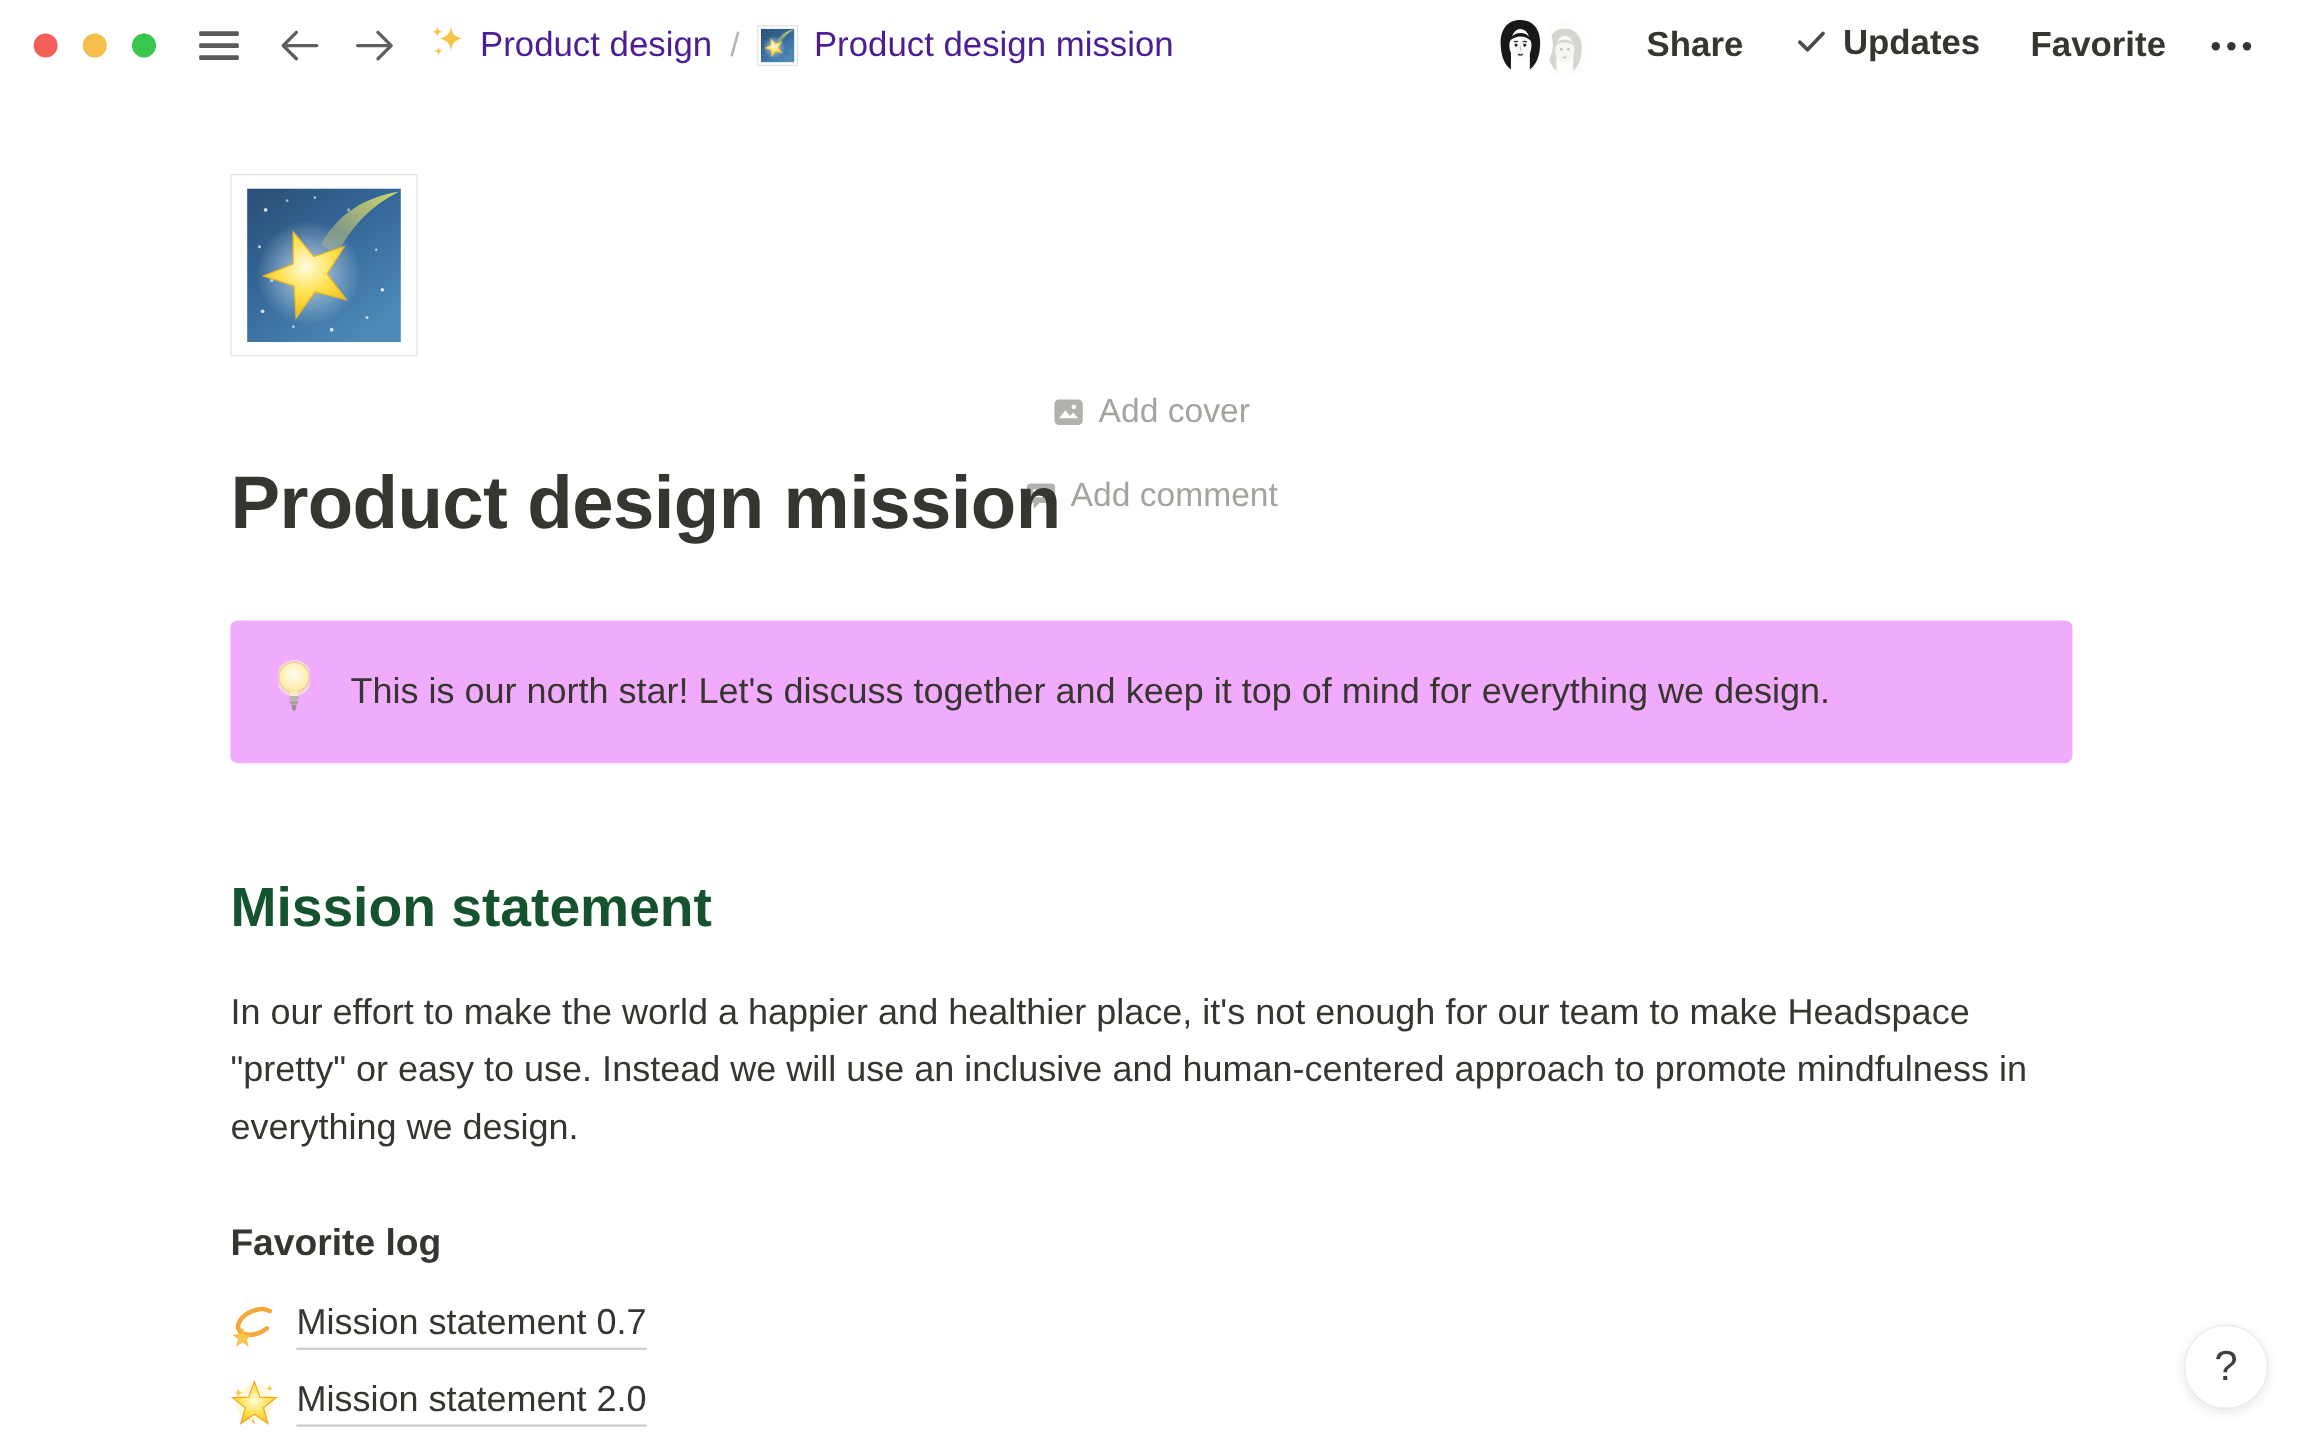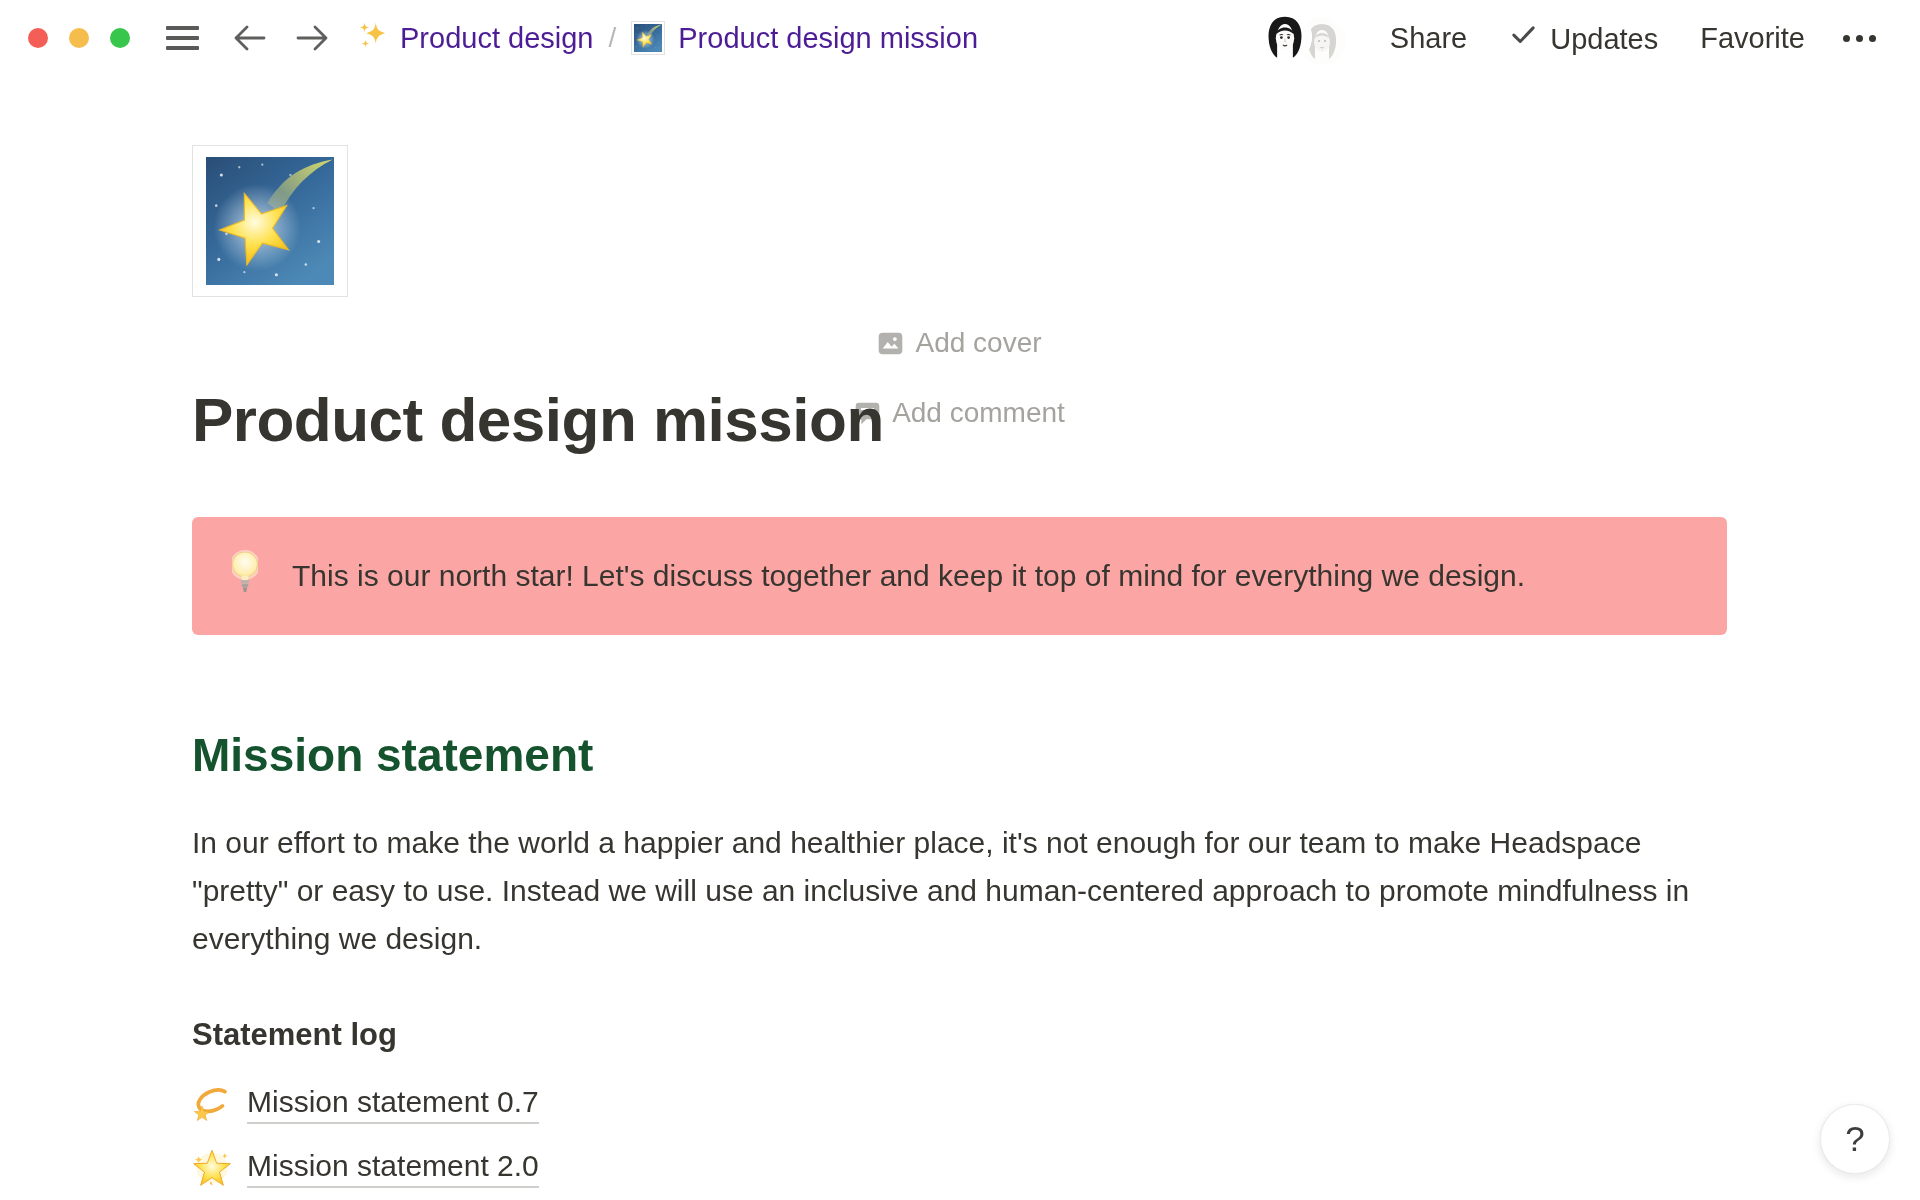--- a/index.html
+++ b/index.html
@@ -17,34 +17,34 @@
   .breadcrumb { display:flex; align-items:center; margin-left:24px; gap:13px; font-size:29px; }
   .crumb-label { color:#4c1d95; }
   .crumb-sep { color:#b9b7b3; padding:0 2px; font-size:28px; }
   .mini-frame { width:34px; height:34px; background:#fff; border:1px solid #e3e2e0; padding:2px; display:flex; }
   .mini-frame svg { width:100%; height:100%; }
   .tb-spacer { flex:1; }
   .avatars { position:relative; width:88px; height:58px; margin-right:30px; }
   .avatar { position:absolute; border-radius:50%; overflow:hidden; background:#fff; }
   .avatar.a1 { width:54px; height:54px; left:0; top:1px; z-index:2; }
   .avatar.a2 { width:48px; height:48px; left:40px; top:8px; z-index:1; }
-  .tb-btn { display:flex; align-items:flex-end; gap:12px; font-size:29px; color:#37352f; padding:6px 14px; border-radius:5px; cursor:pointer; }
+  .tb-btn { display:flex; align-items:flex-start; gap:12px; font-size:29px; color:#37352f; padding:6px 14px; border-radius:5px; cursor:pointer;font-weight:bold; }
   .tb-group { display:flex; align-items:center; gap:14px; }
   .more-icon { display:flex; gap:6px; padding:8px 10px; cursor:pointer; }
   .more-icon i { width:7px; height:7px; border-radius:50%; background:#37352f; }
 
   
   .content { width:1535px; margin-left:192px; }
   .page-icon-frame { margin-top:69px; width:156px; height:152px; background:#fff; border:1px solid #e3e2e0; padding:11px; cursor:pointer; }
   .page-icon-frame svg { width:132px; height:128px; display:block; }
   .meta-row { display:flex; align-items:center; gap:38px; margin-top:30px; height:30px;flex-direction:column; }
   .meta-item { display:flex; align-items:center; gap:11px; color:#a5a39e; font-size:28px; cursor:pointer; }
   .meta-item svg { display:block; }
   .page-title { margin-top:26px; font-size:62px; font-weight:700; letter-spacing:-0.5px; line-height:74px; color:#37352f; }
-  .callout { margin-top:60px; background:#fca5a5; border-radius:6px; padding:32px 40px; display:flex; align-items:center; gap:34px; }
+  .callout { margin-top:60px; background:#f0abfc; border-radius:6px; padding:32px 40px; display:flex; align-items:center; gap:34px; }
   .callout-text { font-size:30px; line-height:44px; color:#37352f; }
   .h2 { margin-top:92px; font-size:46px; font-weight:700; line-height:56px; color:#14532d; }
   .para { margin-top:36px; font-size:30px; line-height:48px; color:#37352f; }
   .h3 { margin-top:52px; font-size:31px; font-weight:700; line-height:40px; color:#37352f; }
   .link-list { margin-top:24px; }
   .link-row { display:flex; align-items:center; gap:15px; height:50px; margin-bottom:14px; cursor:pointer; }
   .link-row svg { display:block; }
   .page-link { font-size:30px; font-weight:500; color:#37352f; border-bottom:2px solid #d0cfcc; padding-bottom:3px; }
 
   .help-btn { position:fixed; right:30px; bottom:26px; width:70px; height:70px; border-radius:50%;
@@ -244,21 +244,21 @@
         <path d="M10.8 38.6 h4.4 l-1 4.4 h-2.4 Z" fill="#99948e"></path>
       </svg>
     </span>
     <span class="callout-text">This is our north star! Let's discuss together and keep it top of mind for everything we design.</span>
   </div>
 
   <h2 class="h2">Mission statement</h2>
 
   <p class="para">In our effort to make the world a happier and healthier place, it's not enough for our team to make Headspace "pretty" or easy to use. Instead we will use an inclusive and human-centered approach to promote mindfulness in everything we design.</p>
 
-  <h3 class="h3">Statement log</h3>
+  <h3 class="h3">Favorite log</h3>
 
   <div class="link-list">
     <div class="link-row">
       <span>
         <svg width="40" height="40" viewBox="0 0 36 36">
           <ellipse cx="19" cy="15" rx="14" ry="8.5" transform="rotate(-24 19 15)" fill="none" stroke="#f2a93b" stroke-width="3.4" stroke-linecap="round" stroke-dasharray="56 18" stroke-dashoffset="-12"></ellipse>
           <use href="#star5" transform="translate(9,27) scale(0.26)" fill="#fbc849" stroke="#eda625" stroke-width="2"></use>
         </svg>
       </span>
       <span class="page-link">Mission statement 0.7</span>

